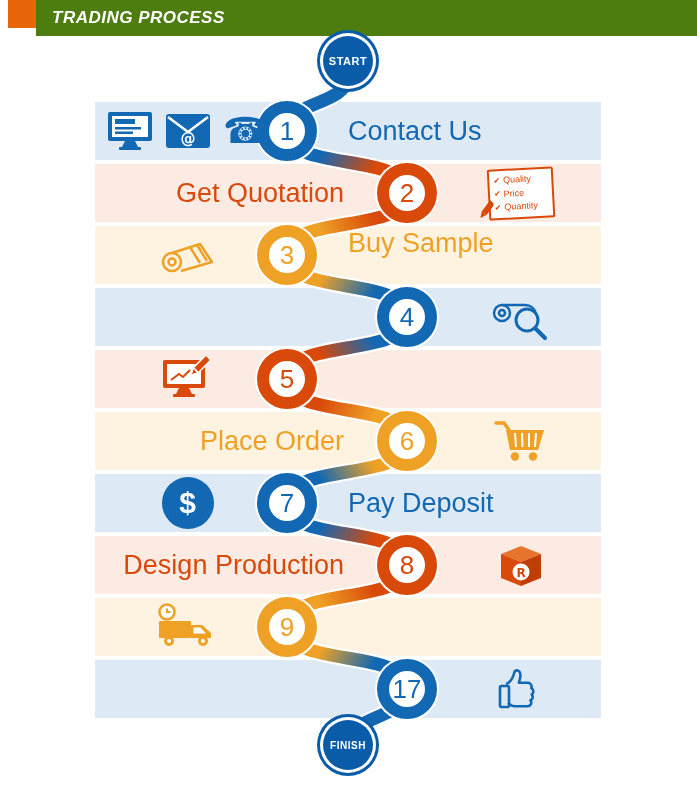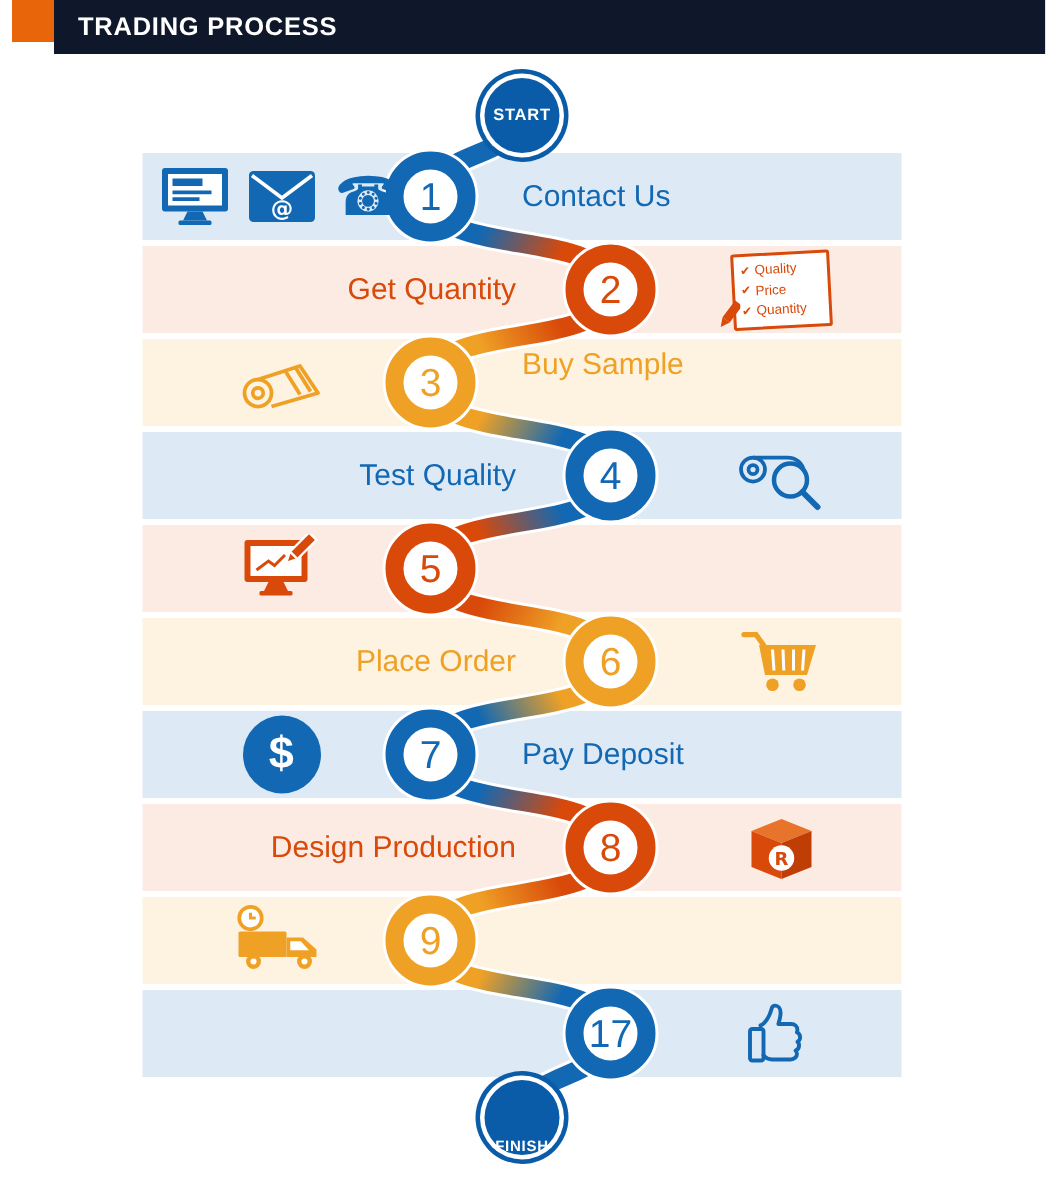--- a/index.html
+++ b/index.html
@@ -1,42 +1,42 @@
 <!DOCTYPE html>
 <html><head>
 <meta charset="utf-8">
 <style>
   html,body{margin:0;padding:0;background:#fff;}
   .page{position:relative;width:697px;height:787px;background:#fff;overflow:hidden;
         font-family:"Liberation Sans",sans-serif;}
 
   
   .hdr-accent{position:absolute;left:8px;top:0;width:28px;height:28px;background:#e8650a;}
-  .hdr-bar{position:absolute;left:36px;top:0;right:0;height:36px;background:#0f172a;}
+  .hdr-bar{position:absolute;left:36px;top:0;right:0;height:36px;background:#4d7c0f;font-style:italic;}
   .hdr-title{position:absolute;left:16px;top:0;line-height:36px;font-size:17px;font-weight:700;
              color:#fff;letter-spacing:.5px;white-space:nowrap;}
 
   
   .band{position:absolute;left:95px;width:506px;height:58px;z-index:1;}
   .bg-blue{background:#ddeaf6;}
   .bg-red{background:#fcebe3;}
   .bg-yellow{background:#fdf3e0;}
 
   .flow-svg{position:absolute;left:0;top:0;z-index:2;}
 
   
   .ring{position:absolute;z-index:3;width:36px;height:36px;border-radius:50%;background:#fff;
         border:12px solid #000;display:flex;align-items:center;justify-content:center;
         font-size:26px;box-shadow:0 0 0 2px #fff;}
   .c-blue{border-color:#1268b3;color:#1268b3;}
   .c-red{border-color:#d8490a;color:#d8490a;}
   .c-yellow{border-color:#efa126;color:#efa126;}
 
   
-  .step-label{position:absolute;z-index:3;height:30px;line-height:30px;font-size:20px;
+  .step-label{position:absolute;z-index:3;height:30px;line-height:30px;font-size:27px;
               box-sizing:border-box;white-space:nowrap;}
   .lbl-right{left:334px;width:256px;padding-left:14px;text-align:left;}
   .lbl-left{left:98px;width:260px;padding-right:14px;text-align:right;}
   .t-blue{color:#1268b3;}
   .t-red{color:#d8490a;}
   .t-yellow{color:#efa126;}
 
   
   .icons{position:absolute;z-index:3;height:50px;display:flex;align-items:center;
          justify-content:center;gap:12px;}
@@ -53,22 +53,22 @@
        padding:3px 4px;transform:rotate(-3deg);box-sizing:border-box;}
   .pad-row{display:flex;align-items:center;gap:3px;font-size:9px;line-height:1.5;
            color:#d8490a;white-space:nowrap;}
   .pad-check{font-size:8px;}
   .pad-pen{position:absolute;left:-13px;bottom:-5px;}
 
   
   .terminal{position:absolute;z-index:3;width:50px;height:50px;border-radius:50%;background:#0a5ca8;
             color:#fff;display:flex;align-items:center;justify-content:center;font-weight:700;
             letter-spacing:.5px;box-shadow:0 0 0 3px #fff,0 0 0 6px #0a5ca8;}
-  .terminal.start{left:323px;top:52px;font-size:11px;}
-  .terminal.finish{left:323px;top:720px;font-size:10px;align-items:flex-end;}
+  .terminal.start{left:323px;top:36px;font-size:11px;}
+  .terminal.finish{left:323px;top:720px;font-size:10px;}
 </style>
 </head>
 <body>
 
 <div class="page">
 
   <div class="hdr-accent"></div>
   <div class="hdr-bar">
     <div class="hdr-title">TRADING PROCESS</div>
   </div>
@@ -166,23 +166,22 @@
       <span>8</span>
     </div>
   <div class="ring c-yellow" style="left:257px;top:597px">
       <span>9</span>
     </div>
   <div class="ring c-blue" style="left:377px;top:659px">
       <span>17</span>
     </div>
 
   <div class="step-label lbl-right t-blue" style="top:116px">Contact Us</div>
-  <div class="step-label lbl-left  t-red" style="top:178px">Get Quantity</div>
+  <div class="step-label lbl-left  t-red" style="top:178px">Get Quotation</div>
   <div class="step-label lbl-right t-yellow" style="top:228px">Buy Sample</div>
-  <div class="step-label lbl-left  t-blue" style="top:302px">Test Quality</div>
   <div class="step-label lbl-right t-blue" style="top:488px">Pay Deposit</div>
   <div class="step-label lbl-left  t-yellow" style="top:426px">Place Order</div>
   <div class="step-label lbl-left  t-red" style="top:550px">Design Production</div>
 
   <div class="icons icons-left" style="top:106px">
     <svg width="46" height="42" viewBox="0 0 46 42">
       <rect x="1" y="2" width="44" height="29" rx="2" fill="#1268b3"></rect>
       <rect x="5" y="6" width="36" height="21" fill="#fff"></rect>
       <rect x="8" y="9" width="20" height="5" fill="#1268b3"></rect>
       <rect x="8" y="17" width="26" height="2.5" fill="#1268b3"></rect>

